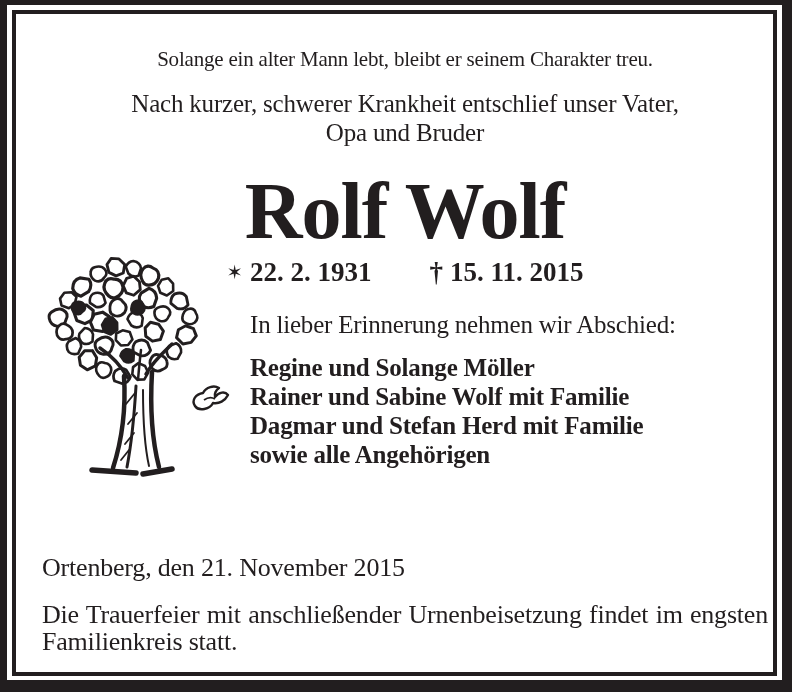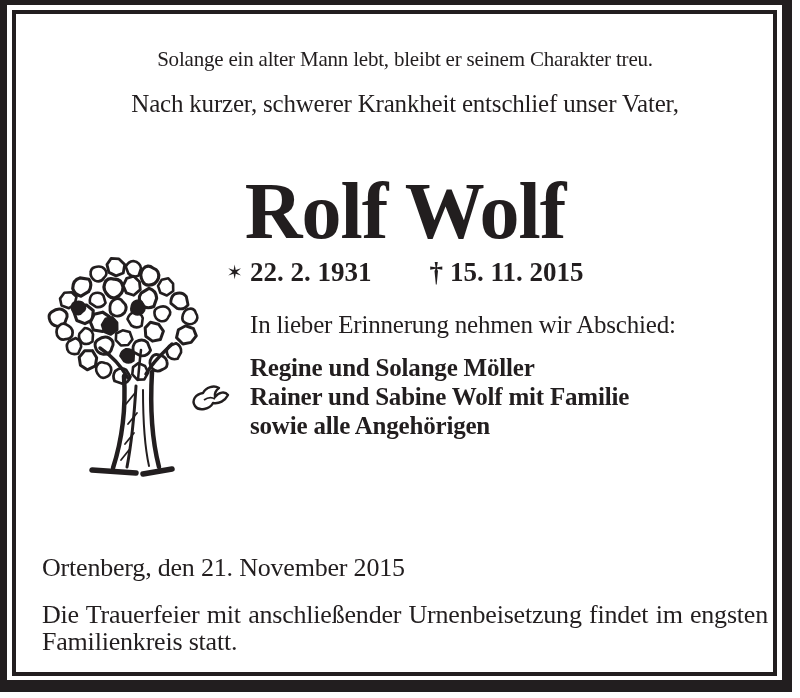--- a/index.html
+++ b/index.html
@@ -71,20 +71,21 @@
 </head>
 <body>
 
 <div class="frame-outer"></div>
 <div class="frame-inner"></div>
 
 <div class="quote">Solange ein alter Mann lebt, bleibt er seinem Charakter treu.</div>
 
 <div class="intro">
   <div>Nach kurzer, schwerer Krankheit entschlief unser Vater,</div>
+  <div>Opa und Bruder</div>
 </div>
 
 <div class="name">Rolf Wolf</div>
 
 <div class="dates">
   <span><span class="date-sym star-sym">✶</span><span>22. 2. 1931</span></span>
   <span><span class="date-sym">†</span><span>15. 11. 2015</span></span>
 </div>
 
 <svg class="tree" viewBox="0 0 200 225" aria-hidden="true">
@@ -150,18 +151,19 @@
     <path d="M157,150 C153,144 158,138 165,137 C168,131 176,129 181,132 C178,134 176,138 177,141 C181,136 187,135 190,139 C187,145 181,148 175,147 C172,153 161,156 157,150 Z"></path>
     <path d="M166,144 C170,141 174,141 177,143" stroke-width="1.7" fill="none"></path>
   </g>
 </svg>
 
 <div class="farewell">In lieber Erinnerung nehmen wir Abschied:</div>
 
 <div class="mourners">
   <div>Regine und Solange Möller</div>
   <div>Rainer und Sabine Wolf mit Familie</div>
+  <div>Dagmar und Stefan Herd mit Familie</div>
   <div>sowie alle Angehörigen</div>
 </div>
 
 <div class="placedate">Ortenberg, den 21. November 2015</div>
 
 <div class="ceremony">Die Trauerfeier mit anschließender Urnenbeisetzung findet im engsten Familienkreis statt.</div>
 
 </body></html>

